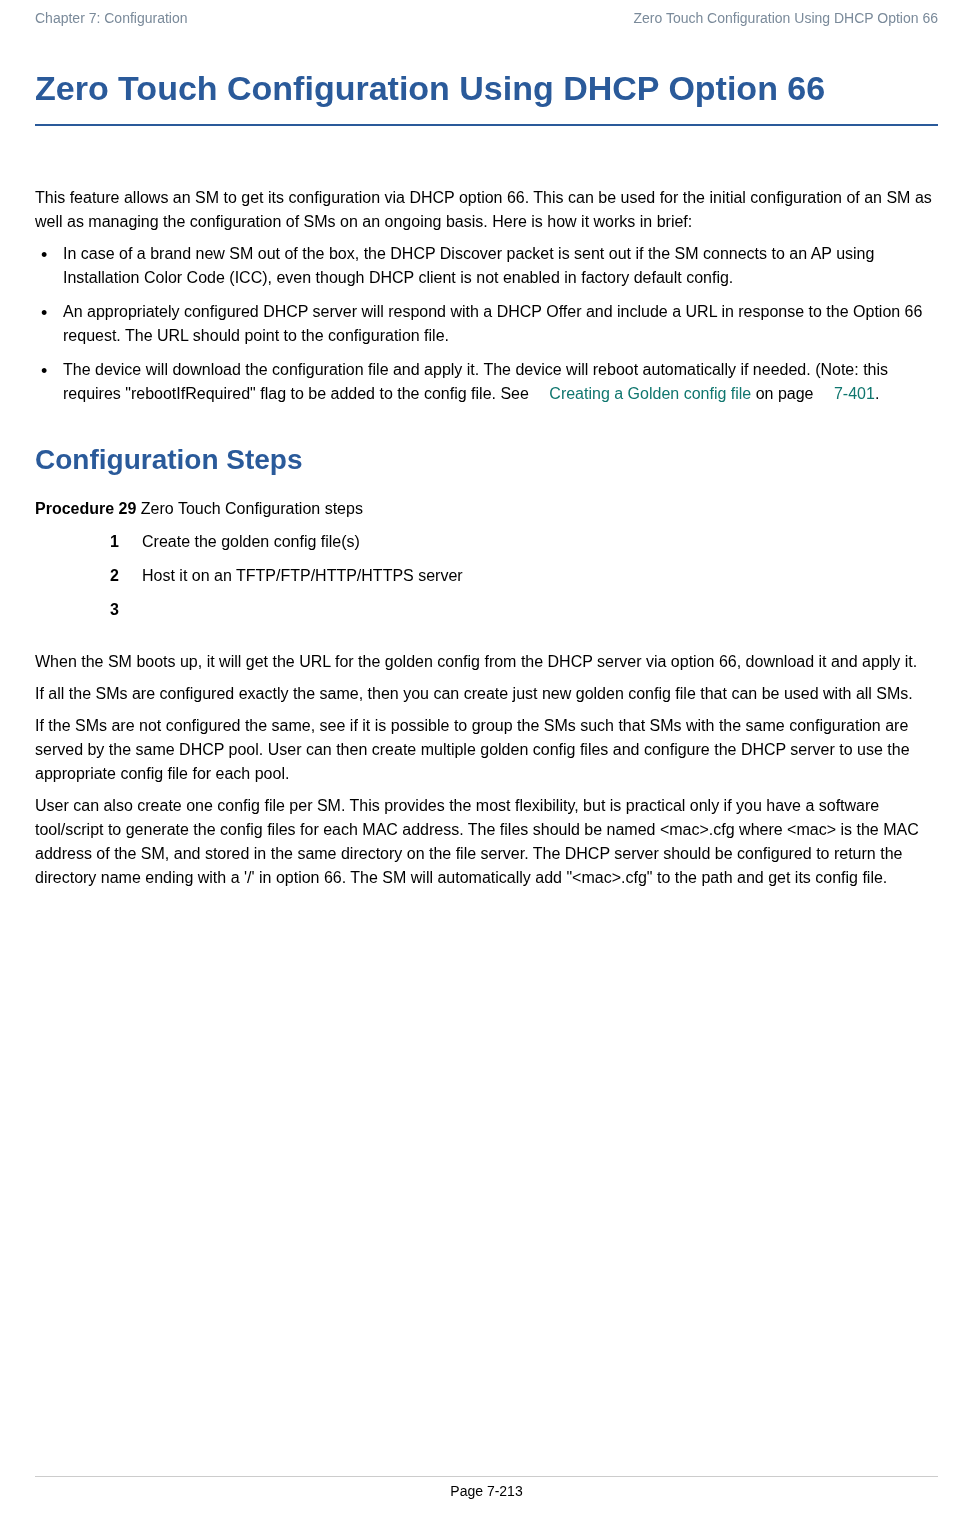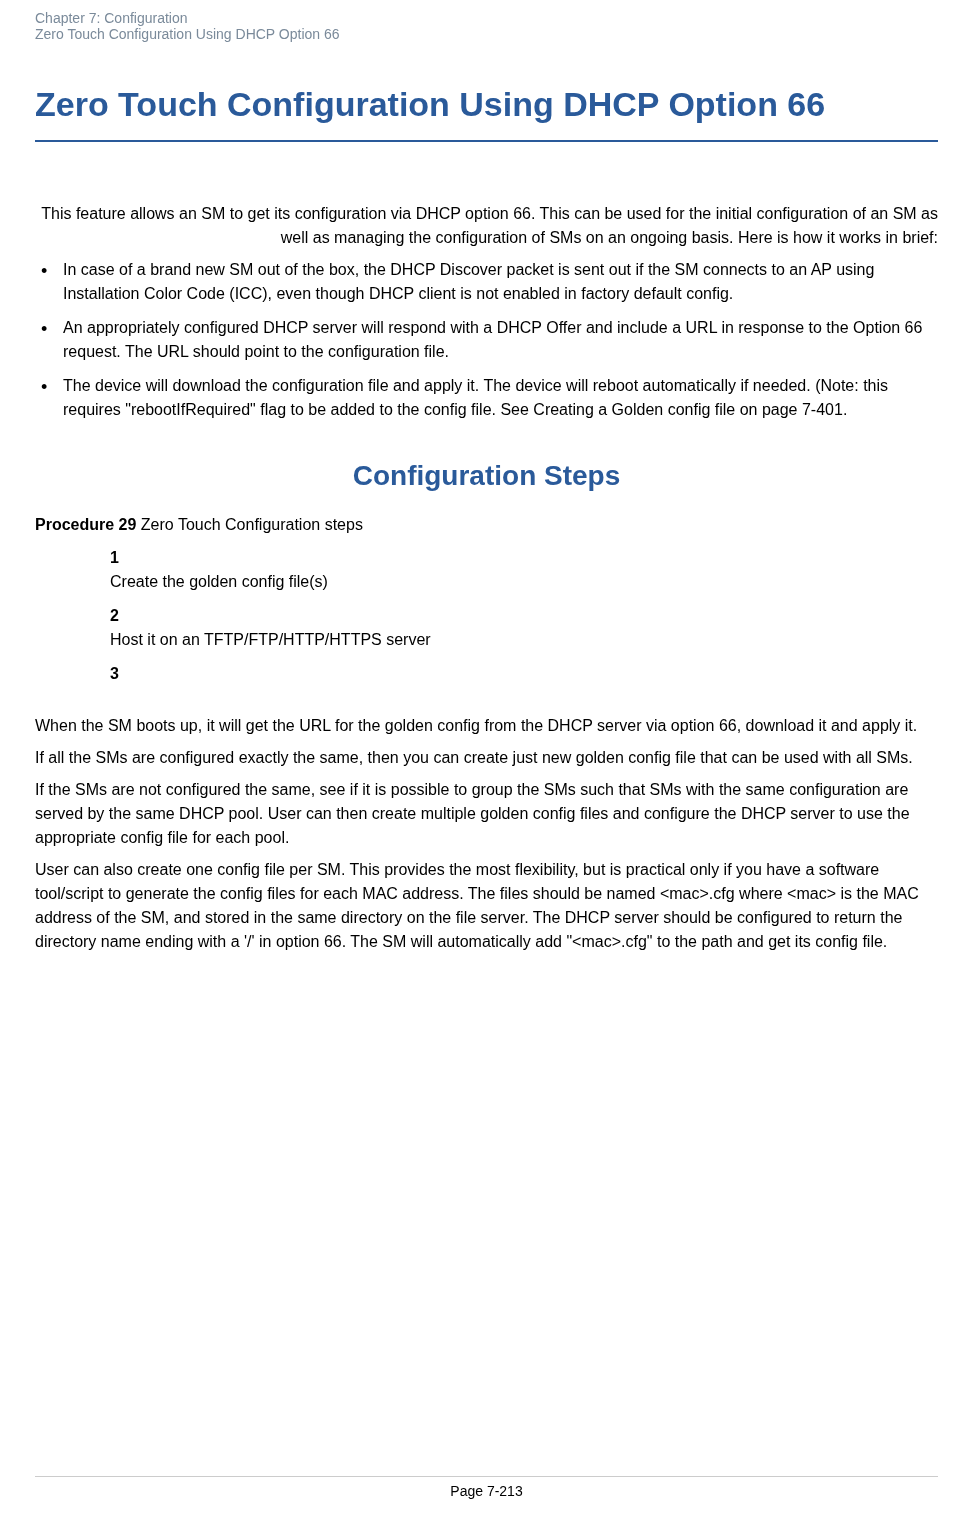--- a/index.html
+++ b/index.html
@@ -1,19 +1,18 @@
 <!DOCTYPE html>
 <html><head>
   <meta charset="utf-8">
   <style>
     * {
       margin: 0;
       padding: 0;
       box-sizing: border-box;
-      flex-direction: column;
     }
     body {
       font-family: Arial, Helvetica, sans-serif;
       background: #ffffff;
       color: #000000;
       width: 973px;
       height: 1514px;
       padding: 10px 35px 15px 35px;
       position: relative;
     }
@@ -32,21 +31,20 @@
       margin-bottom: 12px;
     }
     .title-underline {
       border-top: 2px solid #2a5a9a;
       margin-bottom: 60px;
     }
     .body-text {
       font-size: 16px;
       line-height: 1.5;
       margin-bottom: 8px;
-      text-align: right;
     }
     .bullet-list {
       list-style: none;
       margin-top: 6px;
       margin-bottom: 18px;
     }
     .bullet-list li {
       position: relative;
       padding-left: 28px;
       font-size: 16px;
@@ -54,29 +52,29 @@
       margin-bottom: 10px;
     }
     .bullet-list li::before {
       content: "•";
       position: absolute;
       left: 6px;
       top: 0;
       font-size: 18px;
     }
     .link {
-      color: #000000;
+      color: #0f766e;
+      margin-left: 16px;
     }
     .section-title {
       color: #2a5a9a;
       font-size: 28px;
       font-weight: bold;
       margin-top: 38px;
       margin-bottom: 24px;
-      text-align: center;
     }
     .procedure-label {
       font-size: 16px;
       margin-bottom: 12px;
     }
     .procedure-label b {
       font-weight: bold;
     }
     .steps {
       margin-left: 75px;

